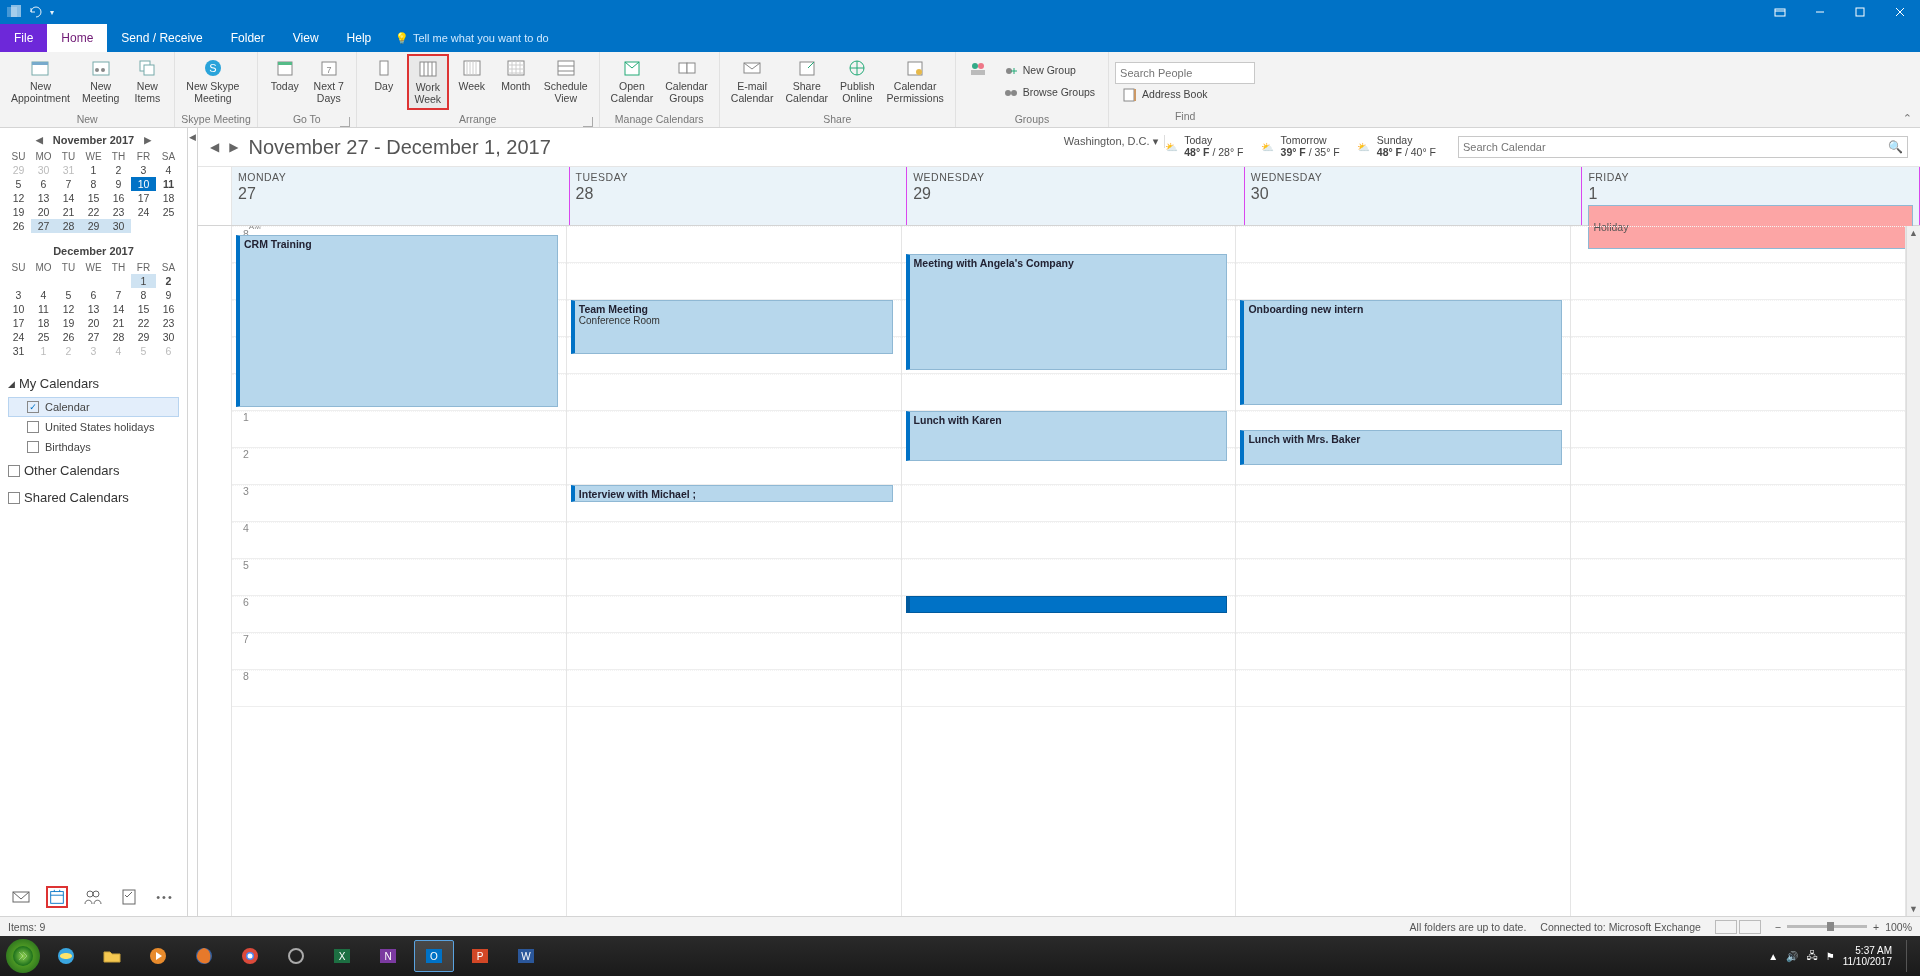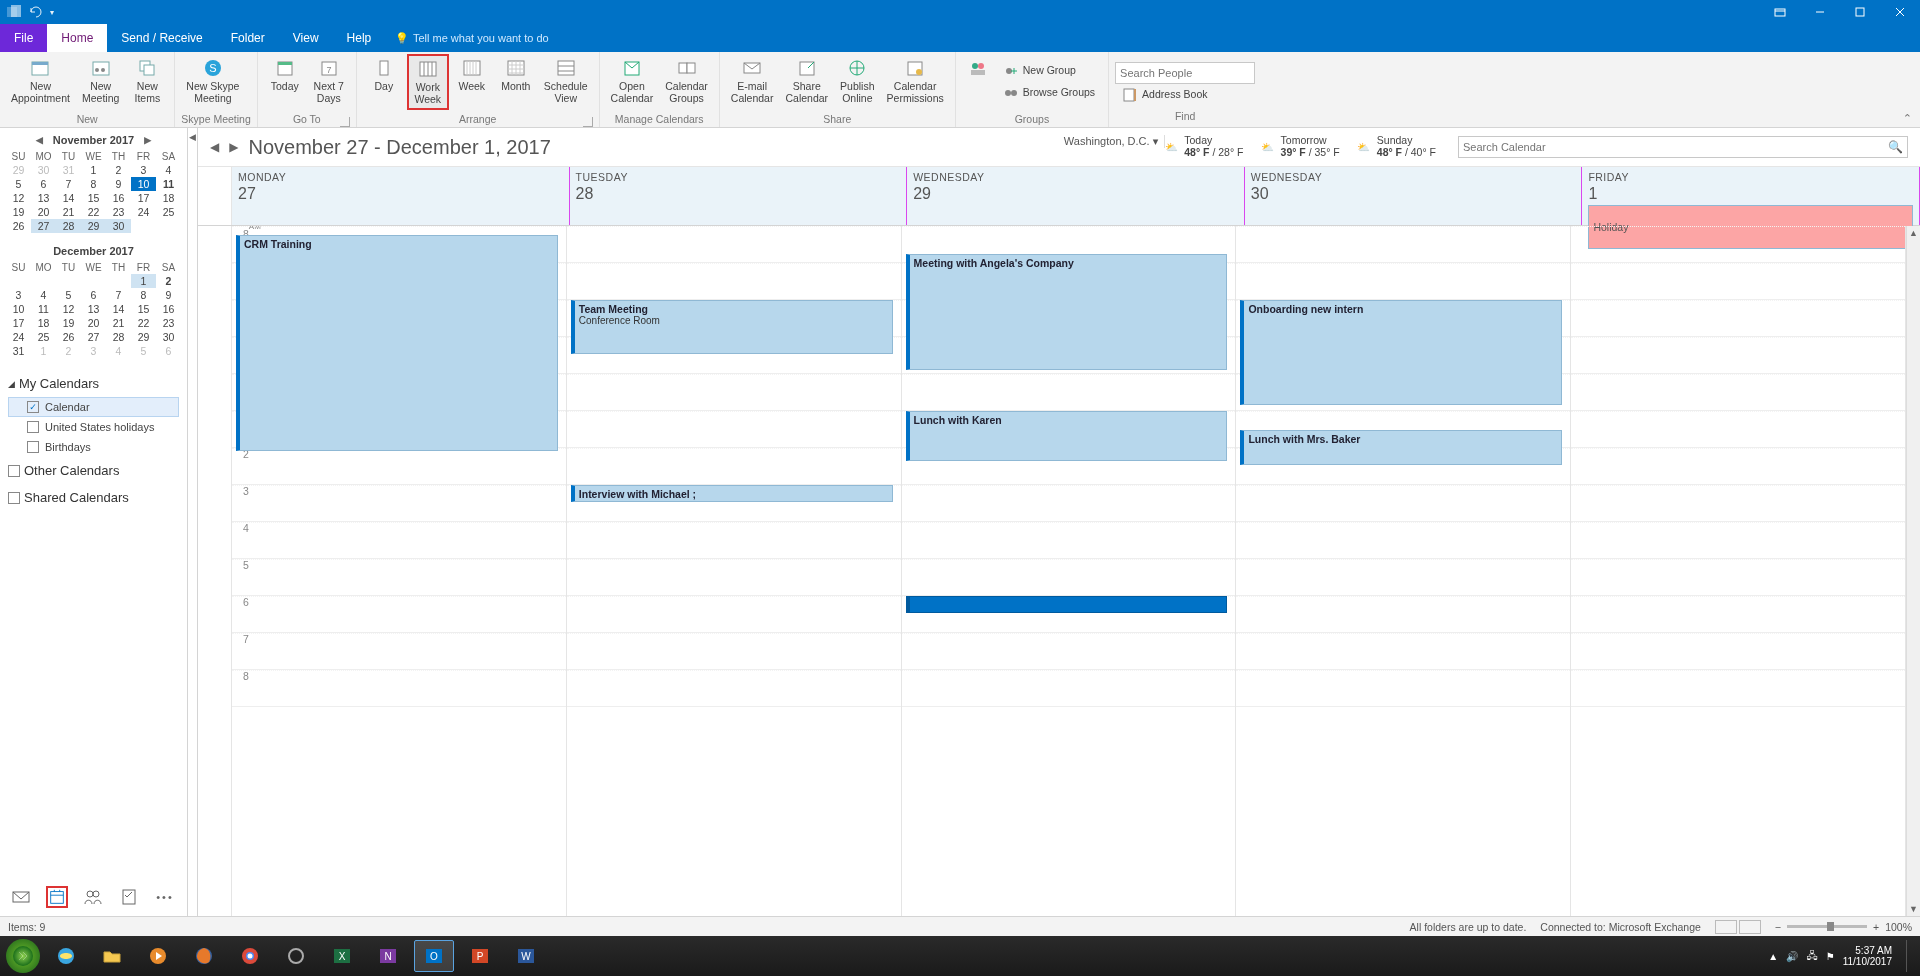--- a/index.html
+++ b/index.html
@@ -726,21 +726,21 @@
               <div class="slot"></div>
               <div class="slot"></div>
               <div class="slot"></div>
               <div class="slot"></div>
               <div class="slot"></div>
               <div class="slot"></div>
               <div class="slot"></div>
               <div class="slot"></div>
               <div class="slot"></div>
               <div class="slot"></div>
-              <div class="evt" style="top: 9.25px; height: 216px;"><b>CRM Training</b></div>
+              <div class="evt" style="top: 9.25px; height: 172px;"><b>CRM Training</b></div>
             </div>
             <div class="col">
               <div class="slot"></div>
               <div class="slot"></div>
               <div class="slot"></div>
               <div class="slot"></div>
               <div class="slot"></div>
               <div class="slot"></div>
               <div class="slot"></div>
               <div class="slot"></div>

